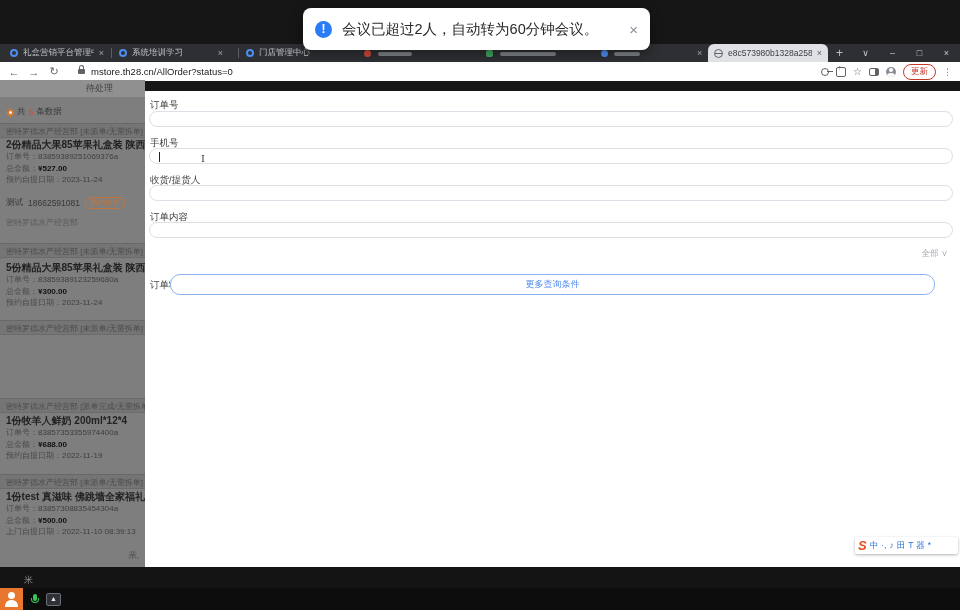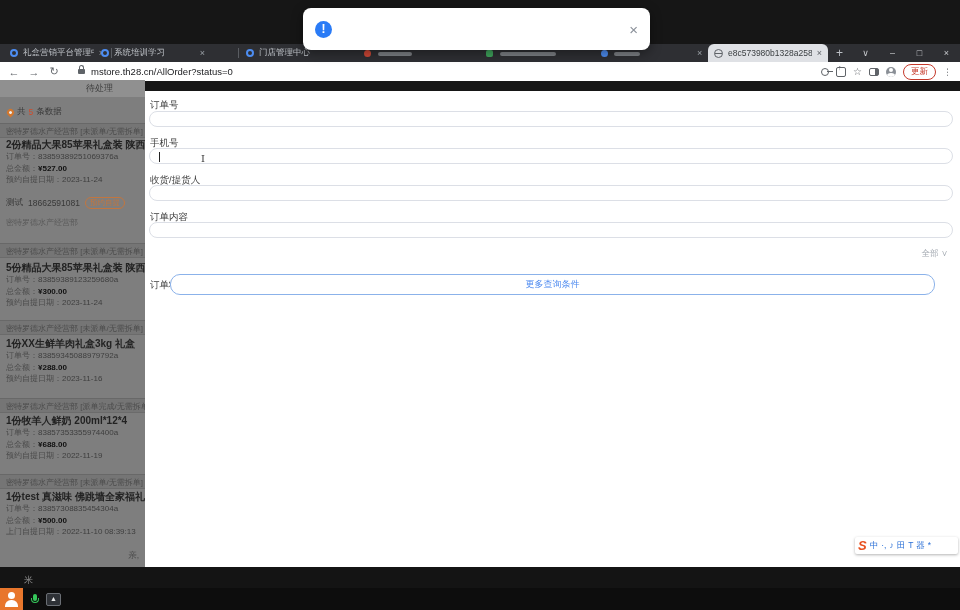--- a/index.html
+++ b/index.html
@@ -115,21 +115,21 @@
 
 <div id="screen">
 
   <div class="tabstrip">
     <div class="tab" style="left:4px;width:106px;">
       <span class="site-dot"></span>
       <span class="title">礼盒营销平台管理中心</span>
       <span class="close">×</span>
     </div>
     <div class="tab-sep" style="left:111px;"></div>
-    <div class="tab" style="left:95px;width:116px;">
+    <div class="tab" style="left:113px;width:116px;">
       <span class="site-dot"></span>
       <span class="title">系统培训学习</span>
       <span class="close">×</span>
     </div>
     <div class="tab-sep" style="left:238px;"></div>
     <div class="tab" style="left:240px;width:118px;">
       <span class="site-dot"></span>
       <span class="title">门店管理中心</span>
     </div>
 
@@ -196,26 +196,20 @@
 
     <div class="sec-h" style="top:163px;">密特罗德水产经营部 [未派单/无需拆单]</div>
     <div class="card" style="top:181px;">
       <div class="prod">5份精品大果85苹果礼盒装 陕西洛阳16</div>
       <div class="crow"><span>订单号：</span><span class="val">83859389123259680a</span></div>
       <div class="crow"><span>总金额：</span><span class="amt">¥300.00</span></div>
       <div class="crow"><span>预约自提日期：</span><span class="val">2023-11-24</span></div>
     </div>
 
     <div class="sec-h" style="top:240px;">密特罗德水产经营部 [未派单/无需拆单]</div>
-    <div class="card" style="top:257px;">
-      <div class="prod">1份XX生鲜羊肉礼盒3kg 礼盒</div>
-      <div class="crow"><span>订单号：</span><span class="val">83859345088979792a</span></div>
-      <div class="crow"><span>总金额：</span><span class="amt">¥288.00</span></div>
-      <div class="crow"><span>预约自提日期：</span><span class="val">2023-11-16</span></div>
-    </div>
 
     <div class="sec-h" style="top:318px;">密特罗德水产经营部 [派单完成/无需拆单]</div>
     <div class="card" style="top:334px;">
       <div class="prod">1份牧羊人鲜奶 200ml*12*4</div>
       <div class="crow"><span>订单号：</span><span class="val">83857353355974400a</span></div>
       <div class="crow"><span>总金额：</span><span class="amt">¥688.00</span></div>
       <div class="crow"><span>预约自提日期：</span><span class="val">2022-11-19</span></div>
     </div>
 
     <div class="sec-h" style="top:394px;">密特罗德水产经营部 [未派单/无需拆单]</div>
@@ -273,16 +267,17 @@
     <div class="tb-avatar"></div>
     <div class="mic">
         <span class="cap"></span>
         <span class="base"></span>
       </div>
     <div class="shareico">▲</div>
   </div>
 
   <div class="banner">
     <span class="info">!</span>
+    <span class="btxt">会议已超过2人，自动转为60分钟会议。</span>
     <span class="bclose">×</span>
   </div>
 
 </div>
 
 </body></html>

